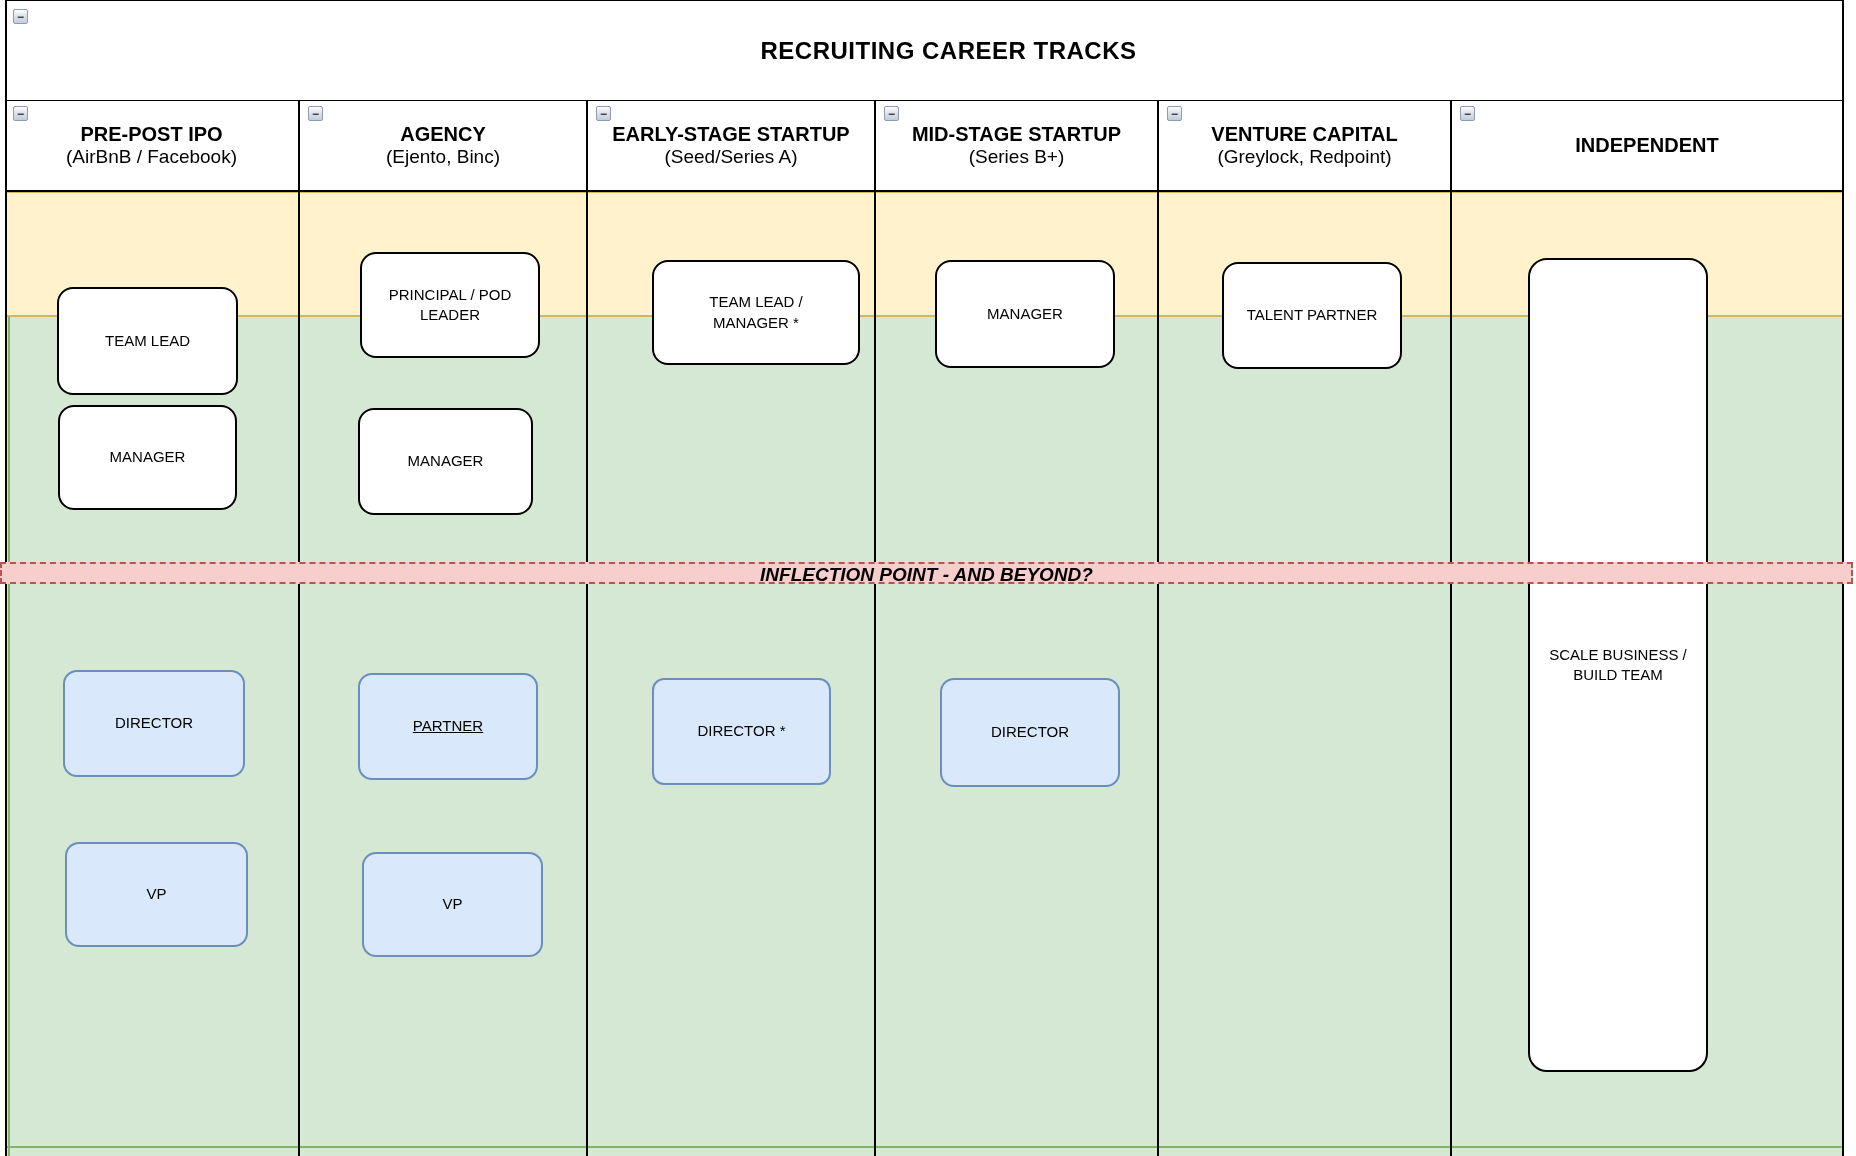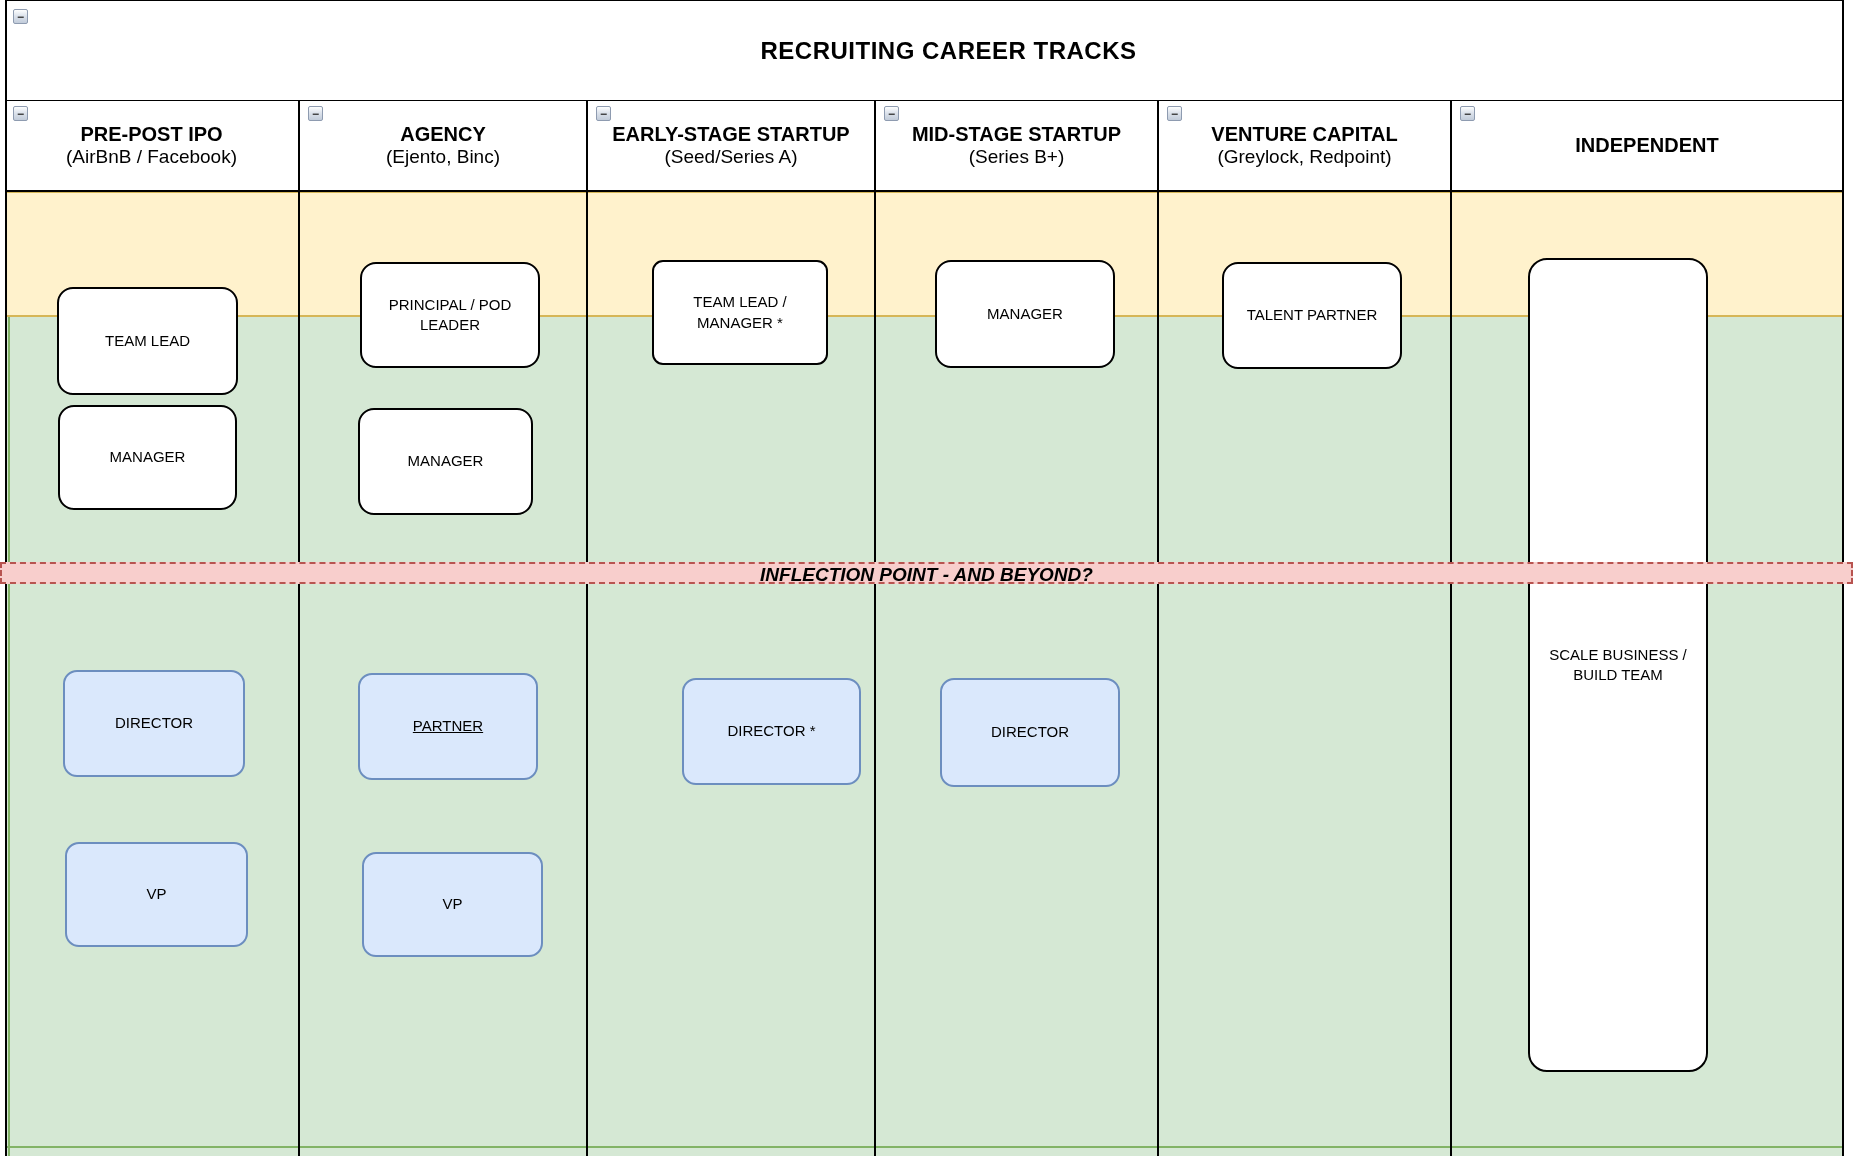--- a/index.html
+++ b/index.html
@@ -172,31 +172,31 @@
       <div class="column-header">
         <div class="collapse-icon collapse-header">−</div>
         <span class="col-title">INDEPENDENT</span>
         <span class="col-subtitle"></span>
       </div>
     </div>
   </div>
 
   <div class="role-box role-white" style="left:57px;  top:251px; width:181px; height:108px;margin-top:36px;">TEAM LEAD</div>
   <div class="role-box role-white" style="left:58px;  top:405px; width:179px; height:105px;">MANAGER</div>
-  <div class="role-box role-white" style="left:360px; top:252px; width:180px; height:106px;margin-top:10px;">PRINCIPAL / POD LEADER</div>
+  <div class="role-box role-white" style="left:360px; top:252px; width:180px; height:106px;">PRINCIPAL / POD LEADER</div>
   <div class="role-box role-white" style="left:358px; top:408px; width:175px; height:107px;">MANAGER</div>
-  <div class="role-box role-white" style="left:652px; top:260px; width:176px; height:105px;border-radius:11px;">TEAM LEAD / MANAGER *</div>
+  <div class="role-box role-white" style="left:652px; top:260px; width:208px; height:105px;">TEAM LEAD / MANAGER *</div>
   <div class="role-box role-white" style="left:935px; top:260px; width:180px; height:108px;">MANAGER</div>
   <div class="role-box role-white" style="left:1222px;top:262px; width:180px; height:107px;">TALENT PARTNER</div>
   <div class="role-box role-white role-tall" style="left:1528px;top:258px; width:180px; height:814px;">SCALE BUSINESS / BUILD TEAM</div>
 
   <div class="role-box role-blue" style="left:63px;  top:670px; width:182px; height:107px;">DIRECTOR</div>
   <div class="role-box role-blue" style="left:65px;  top:842px; width:183px; height:105px;">VP</div>
   <div class="role-box role-blue" style="left:358px; top:673px; width:180px; height:107px;text-decoration:underline;">PARTNER</div>
   <div class="role-box role-blue" style="left:362px; top:852px; width:181px; height:105px;">VP</div>
-  <div class="role-box role-blue" style="left:682px; top:678px; width:179px; height:107px;">DIRECTOR *</div>
+  <div class="role-box role-blue" style="left:652px; top:678px; width:179px; height:107px;border-radius:12px;">DIRECTOR *</div>
   <div class="role-box role-blue" style="left:940px; top:678px; width:180px; height:109px;">DIRECTOR</div>
 
   <div class="inflection-band">
     <span class="inflection-label">INFLECTION POINT - AND BEYOND?</span>
   </div>
 
 </div>
 
 </body></html>

